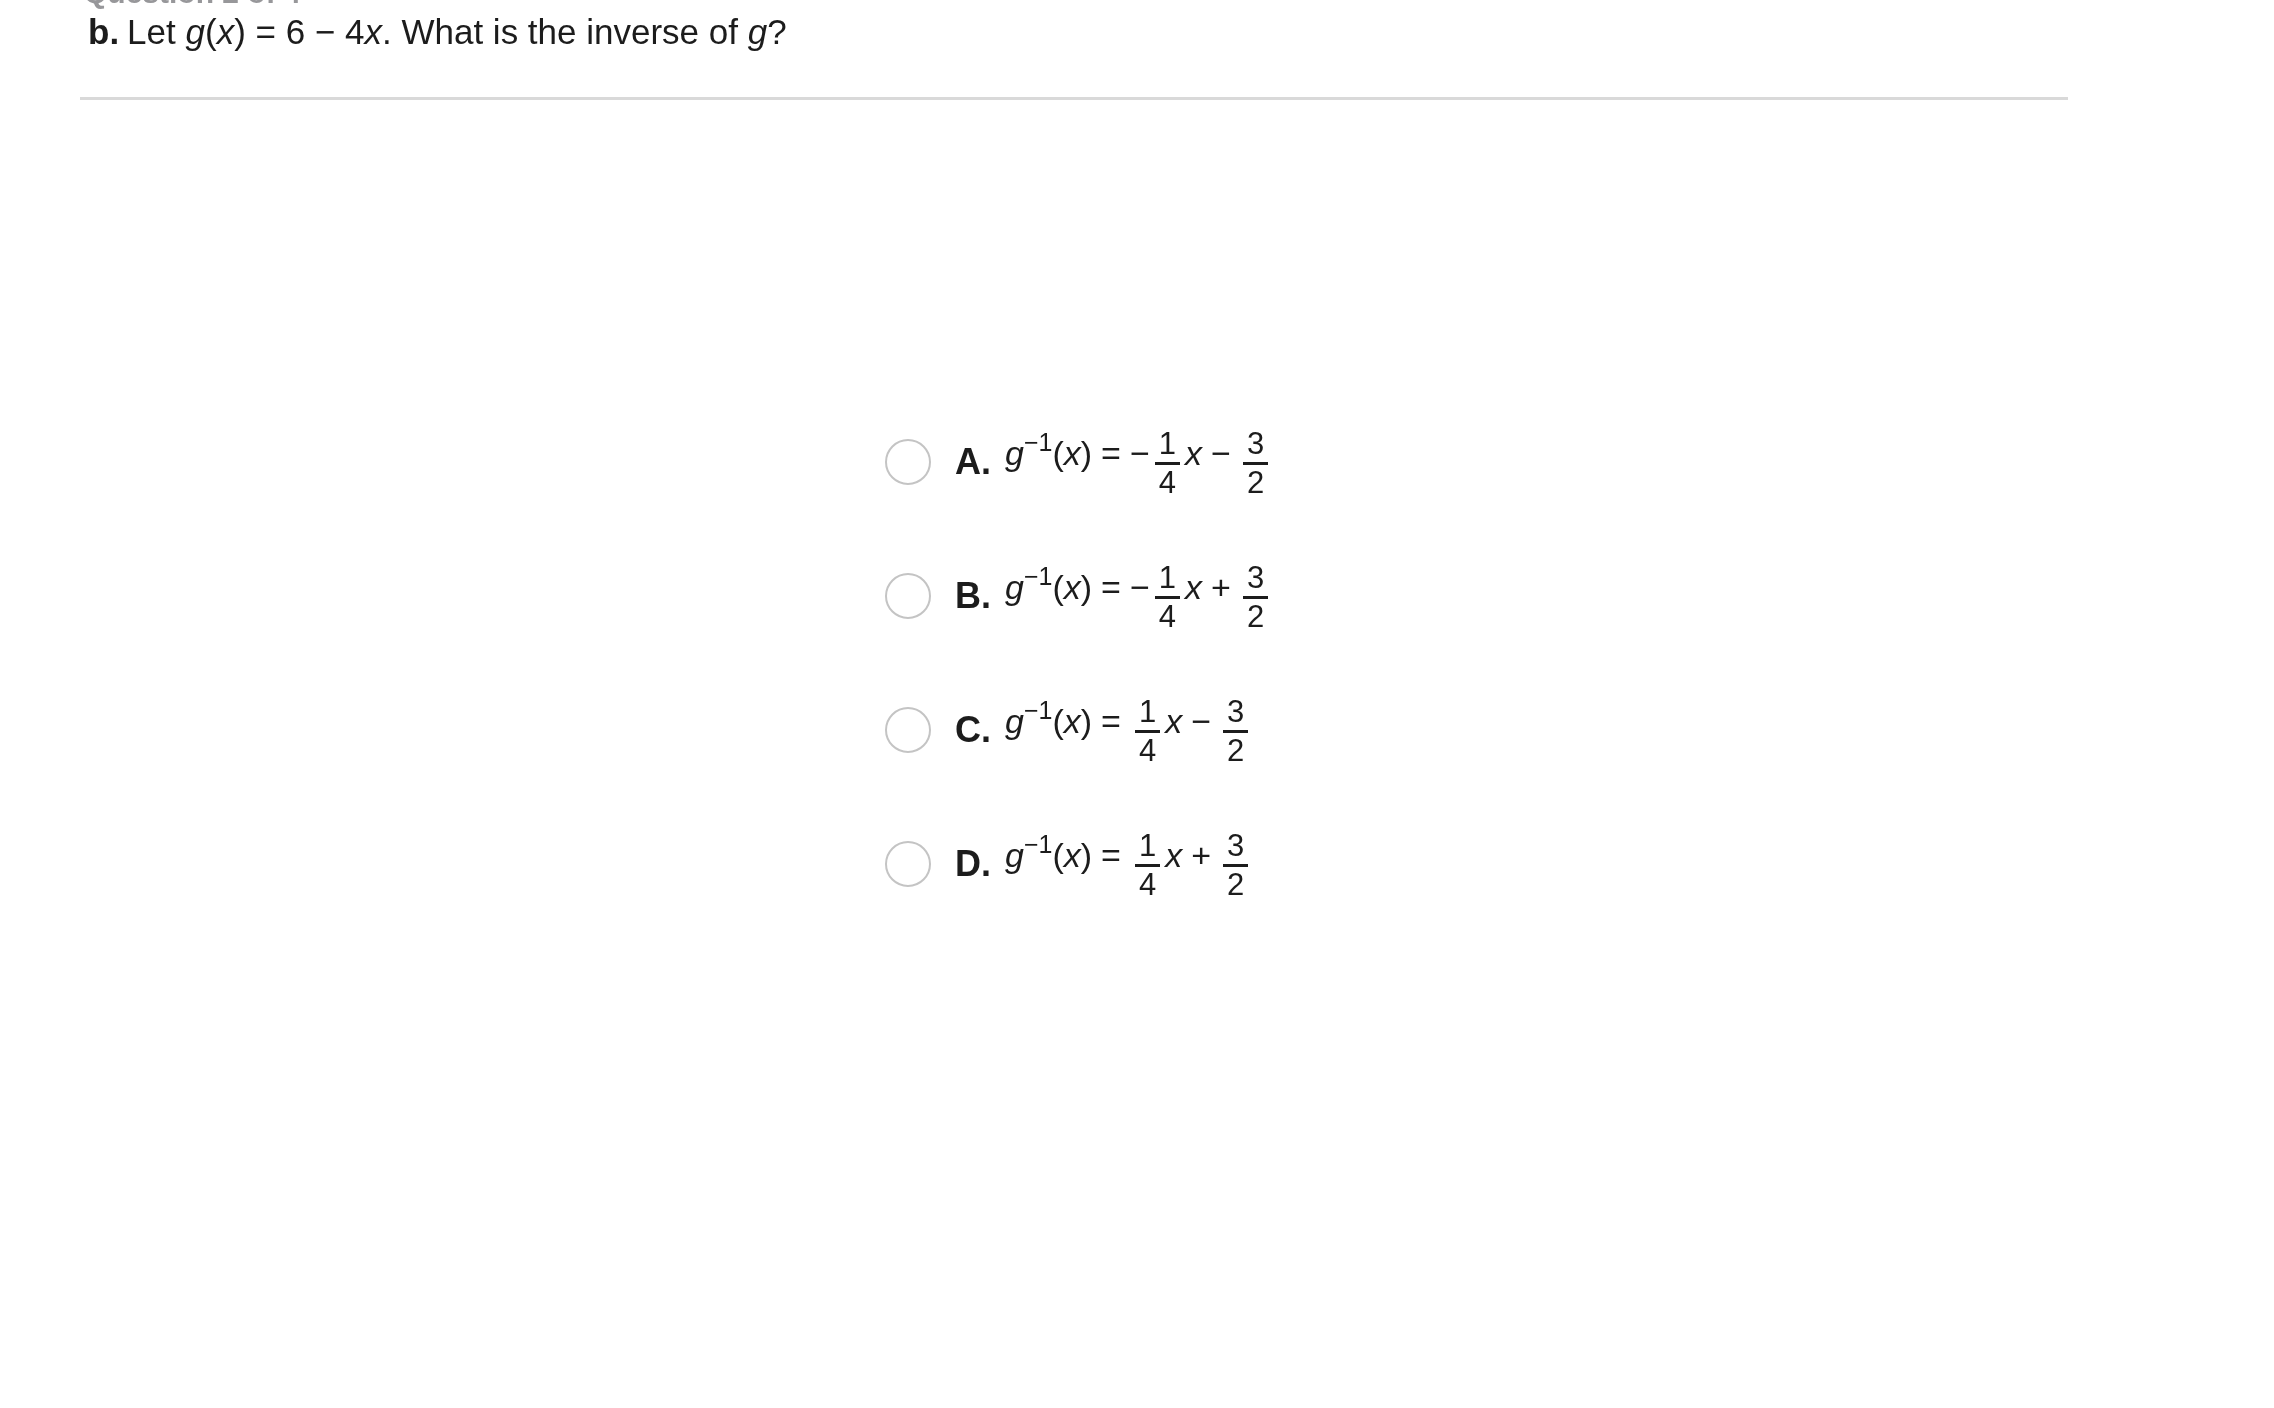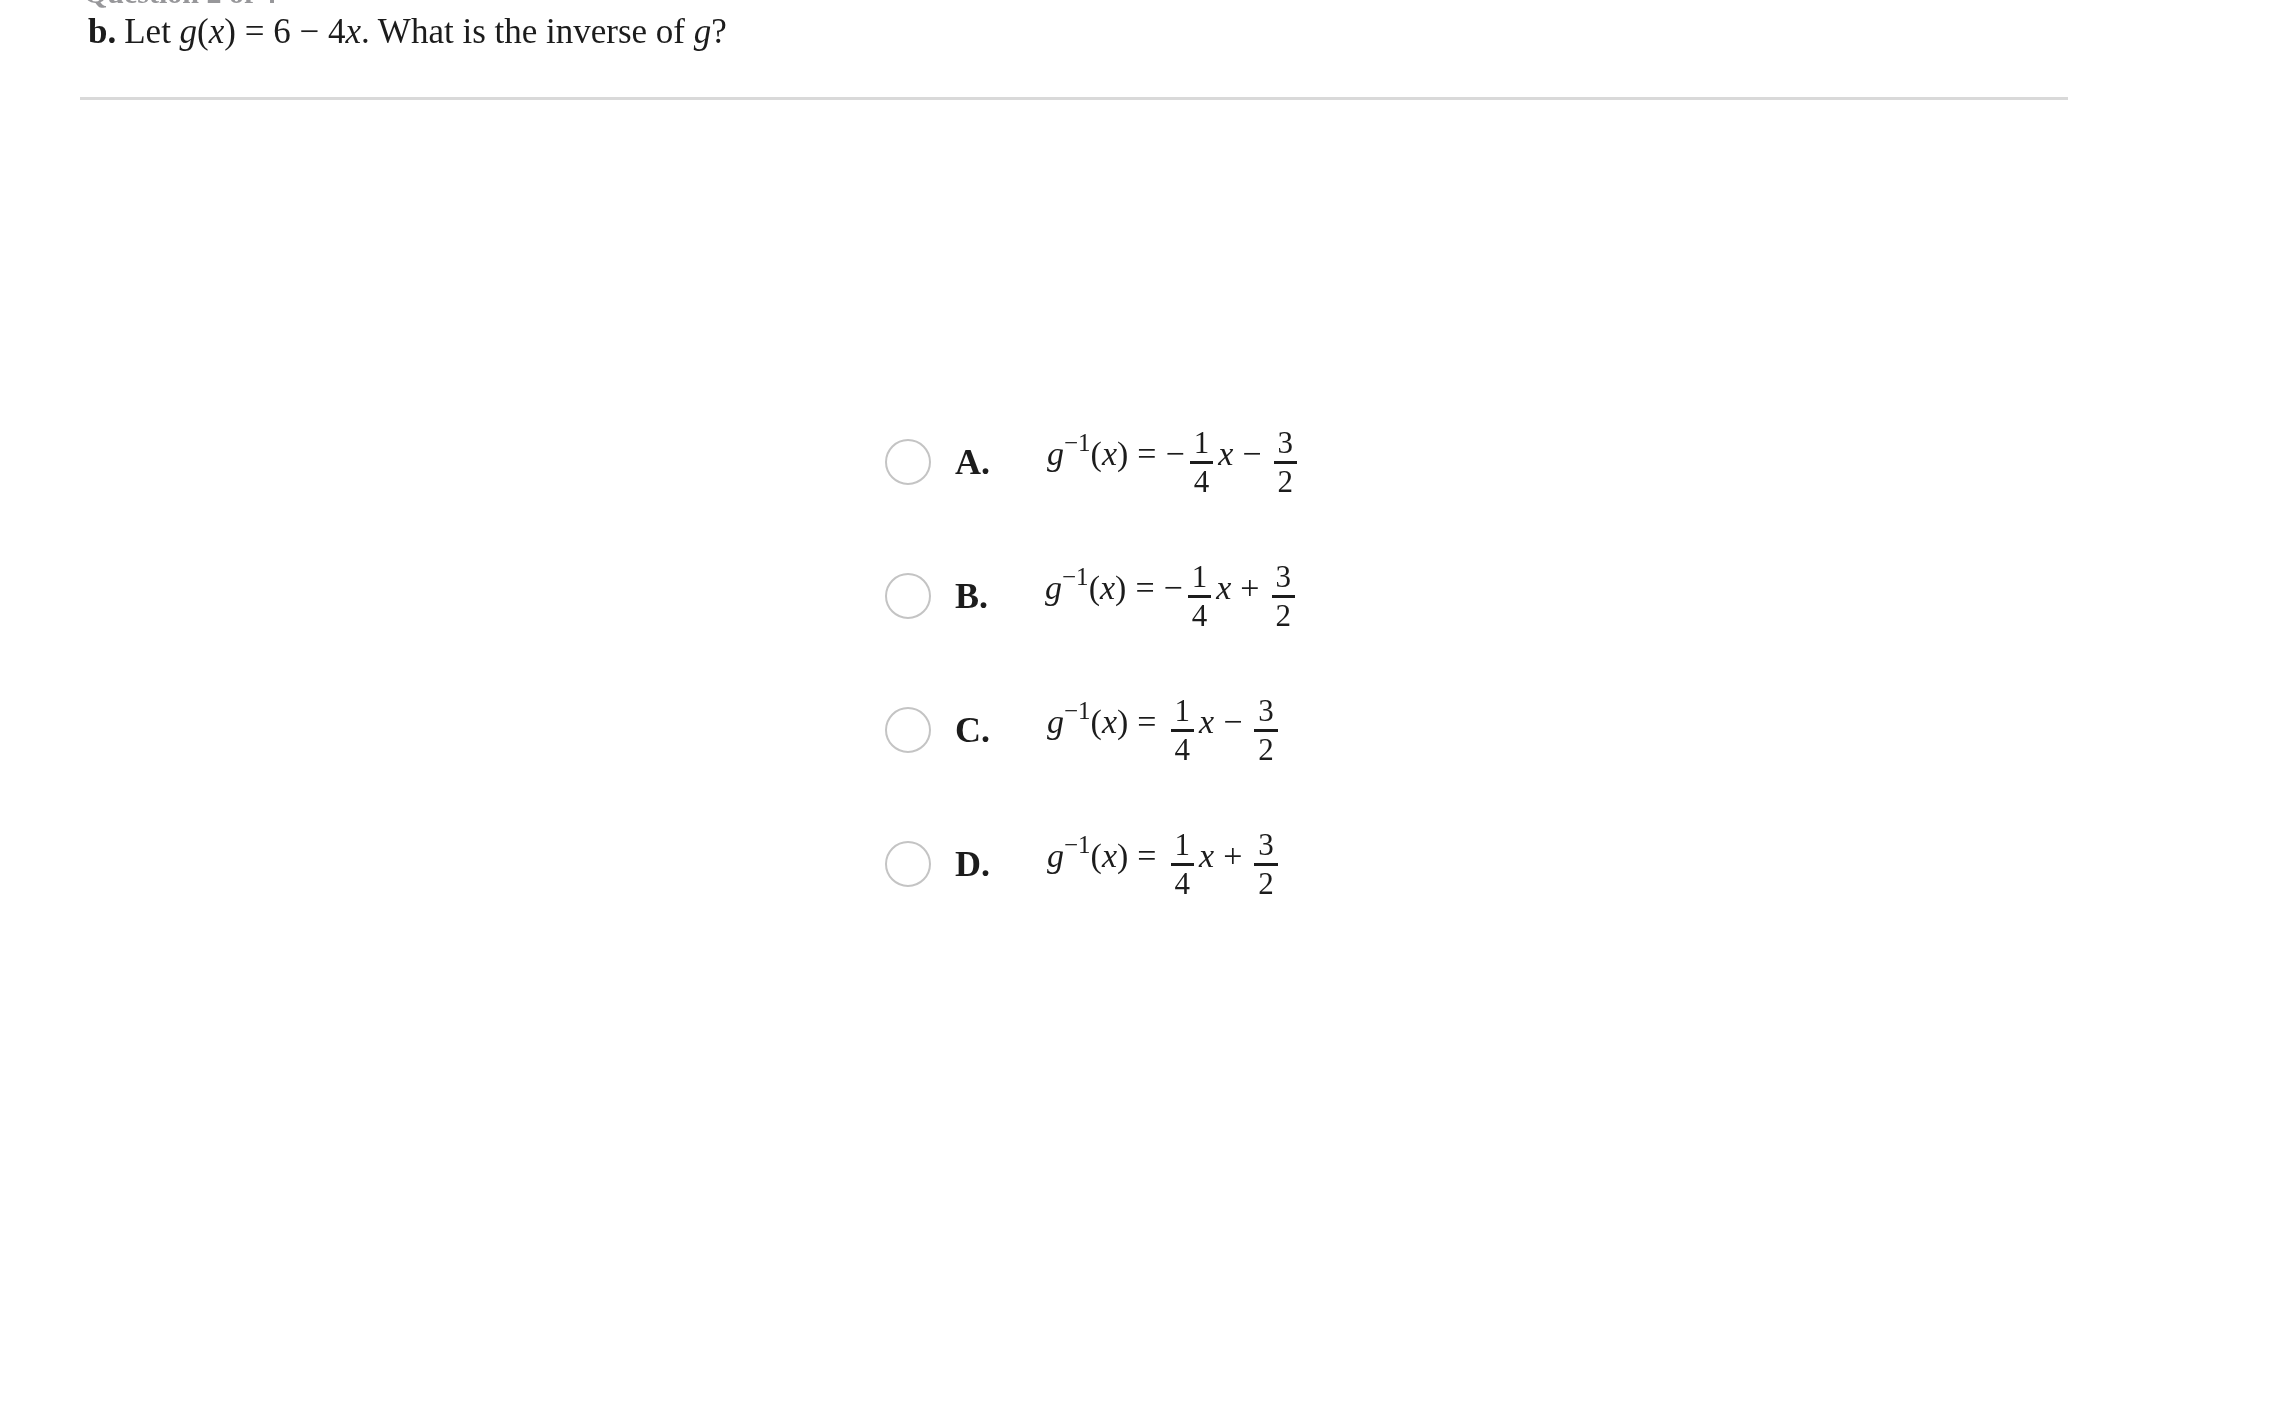--- a/index.html
+++ b/index.html
@@ -2,21 +2,21 @@
 <html><head>
 <meta charset="utf-8">
 <style>
   html, body { margin: 0; padding: 0; background: #ffffff; }
   .page {
     position: relative;
     width: 2274px;
     height: 1057px;
     background: #ffffff;
     overflow: hidden;
-    font-family: Liberation Serif, serif;
+    font-family: Liberation Sans, sans-serif;
     color: #1c1c1c;
   }
 
   
   .clipped-header {
     position: absolute;
     left: 84px;
     top: 0;
     height: 9px;
     overflow: hidden;
@@ -81,21 +81,20 @@
   }
   .opt-label {
     font-size: 36px;
     font-weight: 700;
     margin-right: 14px;
   }
 
   .formula {
     font-size: 34px;
     line-height: 38px;
-    margin-left: 43px;
   }
   .formula .msup {
     font-size: 25px;
     vertical-align: 14px;
     letter-spacing: 0;
   }
   .formula .meq { margin: 0 9px; }
   .formula .msign { margin-right: 2px; }
   .formula .mop { margin: 0 9px; }
   .frac {

